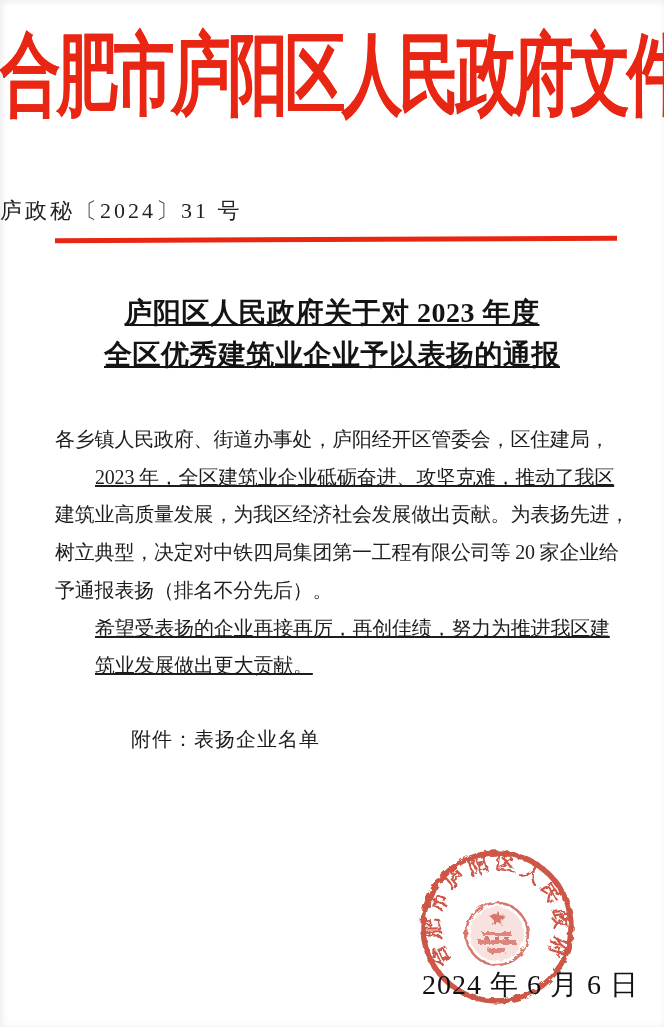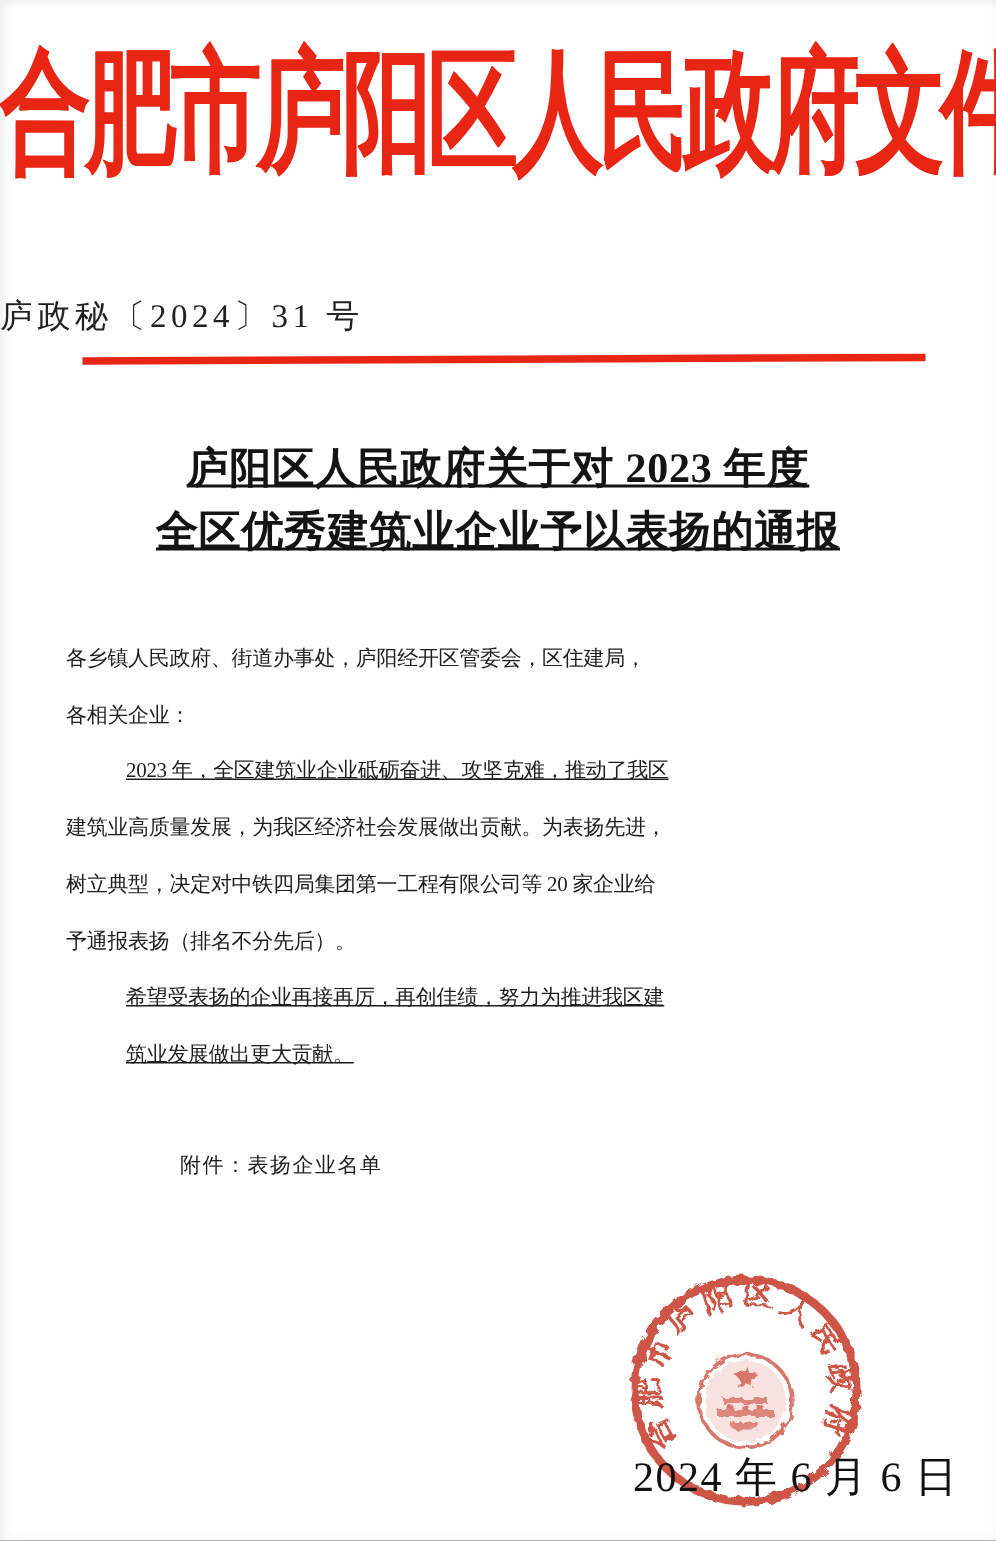--- a/index.html
+++ b/index.html
@@ -41,22 +41,22 @@
     position:absolute;top:292px;left:0;right:0;
     text-align:center;
     font-size:28px;
     font-weight:bold;
     line-height:42px;
     color:#141414;
     letter-spacing:0.5px;
     text-decoration:underline;
   }
   .body-block{
-    position:absolute;top:421px;left:44px;width:560px;
-    font-size:14px;
+    position:absolute;top:421px;left:55px;width:560px;
+    font-size:20px;
     line-height:37.7px;
     letter-spacing:-0.2px;
     color:#1d1d1d;
   }
   .body-line{white-space:nowrap;}
   .ind1{margin-left:40px;text-decoration:underline;}
   .attachment{
     margin-top:36px;
     margin-left:76px;
     letter-spacing:1px;
@@ -84,21 +84,20 @@
 
   <div class="red-rule"></div>
 
   <div class="doc-title">
     <div>庐阳区人民政府关于对 2023 年度</div>
     <div>全区优秀建筑业企业予以表扬的通报</div>
   </div>
 
   <div class="body-block">
     <div class="body-line">各乡镇人民政府、街道办事处，庐阳经开区管委会，区住建局，</div>
-    <div class="body-line">各相关企业：</div>
     <div class="body-line ind1">2023 年，全区建筑业企业砥砺奋进、攻坚克难，推动了我区</div>
     <div class="body-line">建筑业高质量发展，为我区经济社会发展做出贡献。为表扬先进，</div>
     <div class="body-line">树立典型，决定对中铁四局集团第一工程有限公司等 20 家企业给</div>
     <div class="body-line">予通报表扬（排名不分先后）。</div>
     <div class="body-line ind1">希望受表扬的企业再接再厉，再创佳绩，努力为推进我区建</div>
     <div class="body-line ind1">筑业发展做出更大贡献。</div>
     <div class="body-line attachment">附件：表扬企业名单</div>
   </div>
 
   <svg class="seal" viewBox="0 0 158 158" xmlns="http://www.w3.org/2000/svg">

